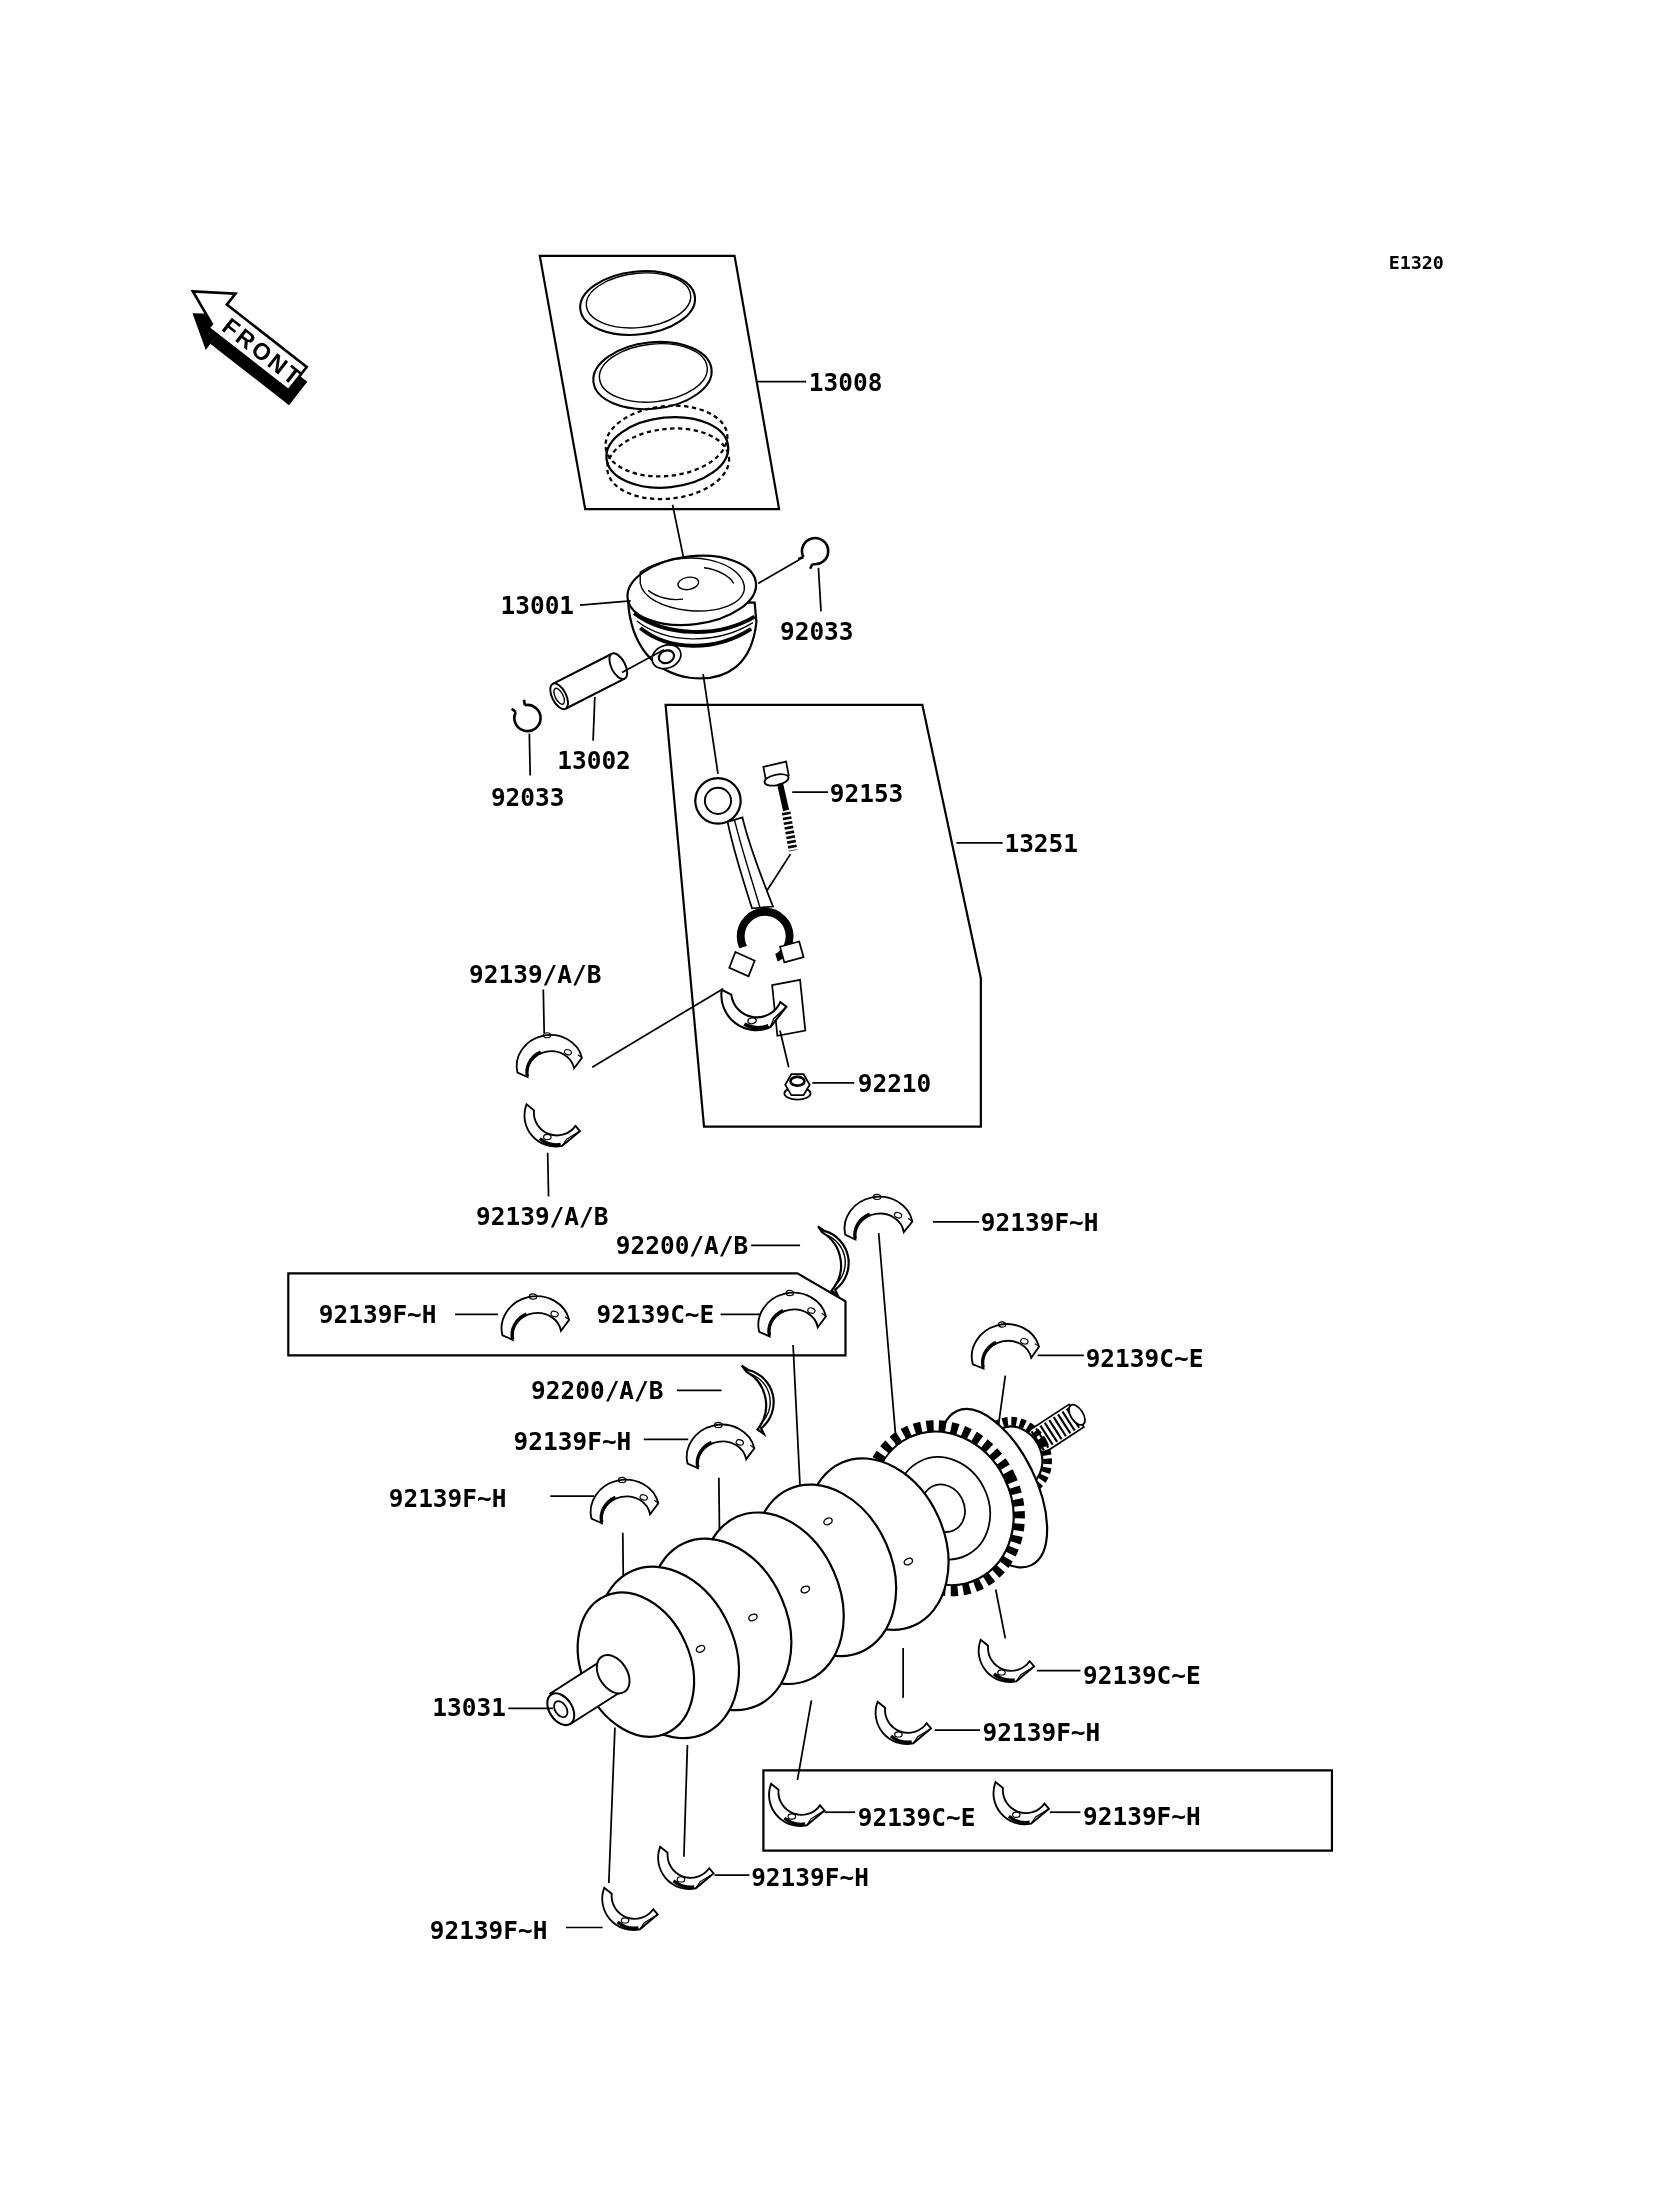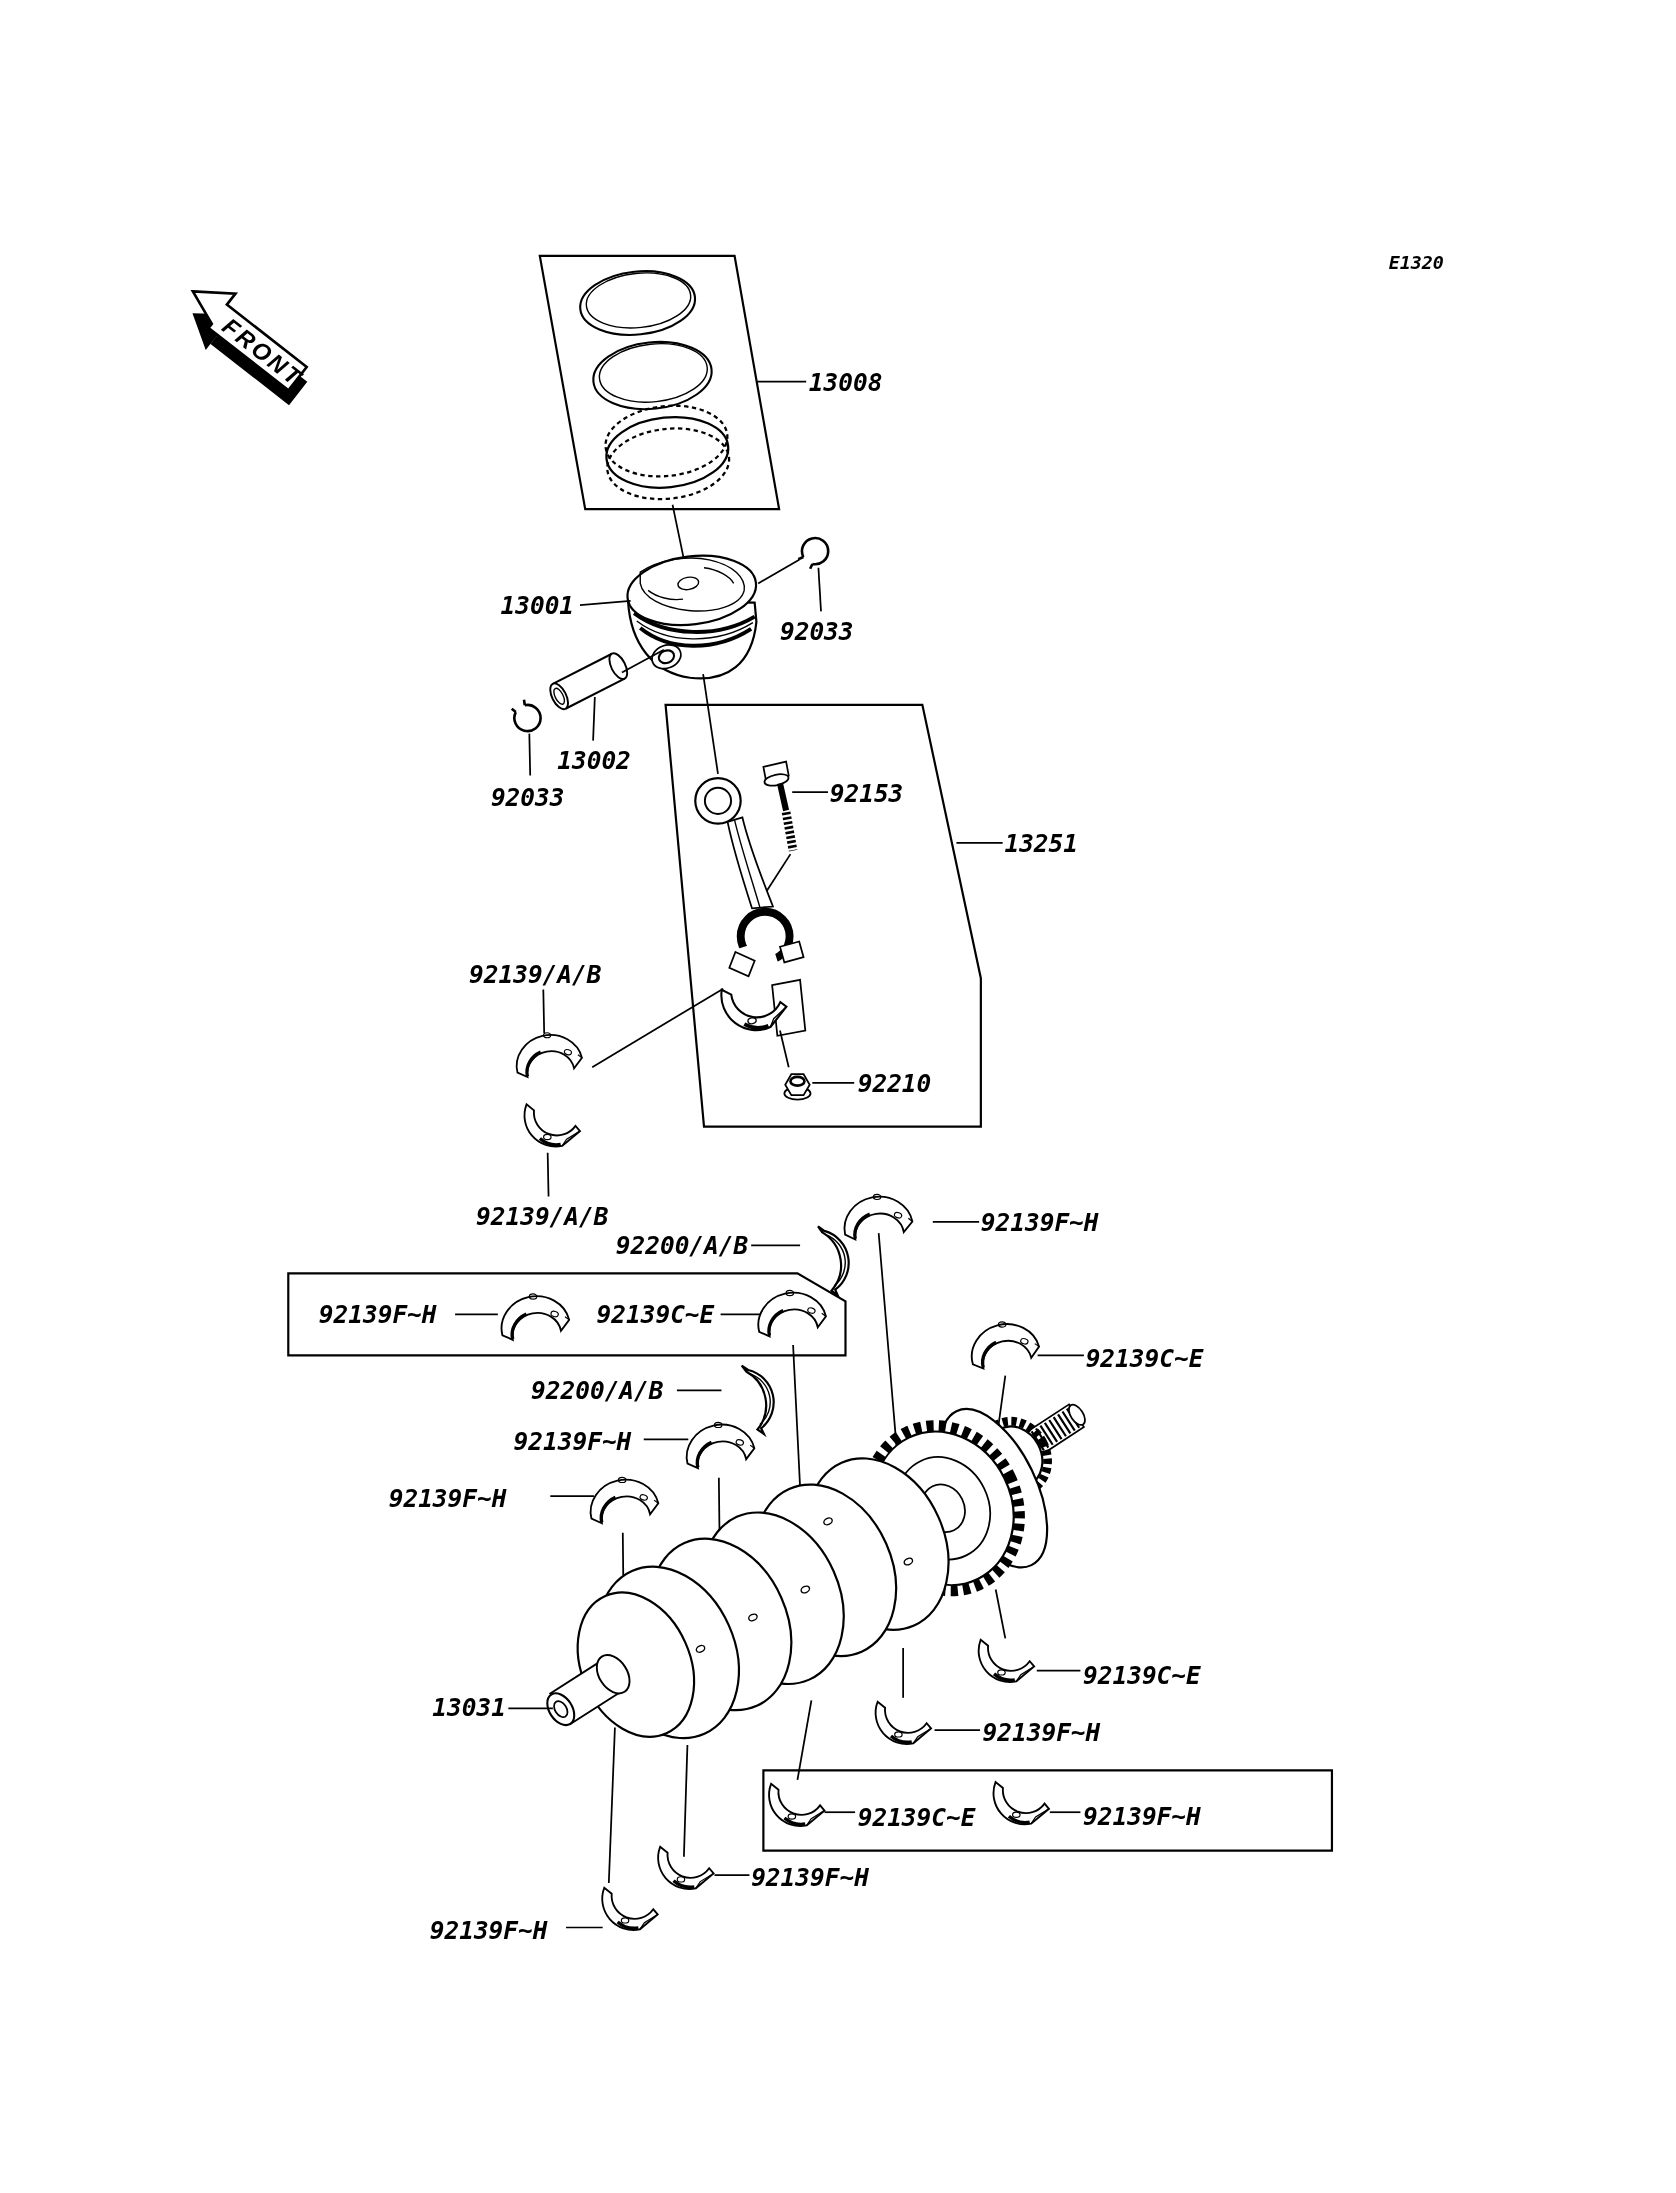--- a/index.html
+++ b/index.html
@@ -1,16 +1,16 @@
 <!DOCTYPE html>
 <html style="font-size:14px"><head>
 <meta charset="utf-8">
 <style>
   html,body{margin:0;padding:0;background:#fff;}
-  .canvas{width:1677px;height:2193px;position:relative;background:#fff;font-style:italic;}
+  .canvas{width:1677px;height:2193px;position:relative;background:#fff;}
   svg{display:block;}
   .lbl{font-family:"DejaVu Sans Mono",monospace;font-weight:bold;font-size:28px;fill:#000;letter-spacing:0px;}
   .lbl-sm{font-family:"DejaVu Sans Mono",monospace;font-weight:bold;font-size:21px;fill:#000;}
   .front-txt{font-family:"Liberation Sans",sans-serif;font-weight:bold;font-size:27px;fill:#000;letter-spacing:3px;}
   .ln{stroke:#000;stroke-width:2;fill:none;}
   .box{stroke:#000;stroke-width:2.5;fill:none;}
   .outline{fill:#fff;stroke:#000;stroke-width:2.5;}
   .thin{fill:none;stroke:#000;stroke-width:1.6;}
   .thick{fill:none;stroke:#000;stroke-width:4.5;}
 </style>

